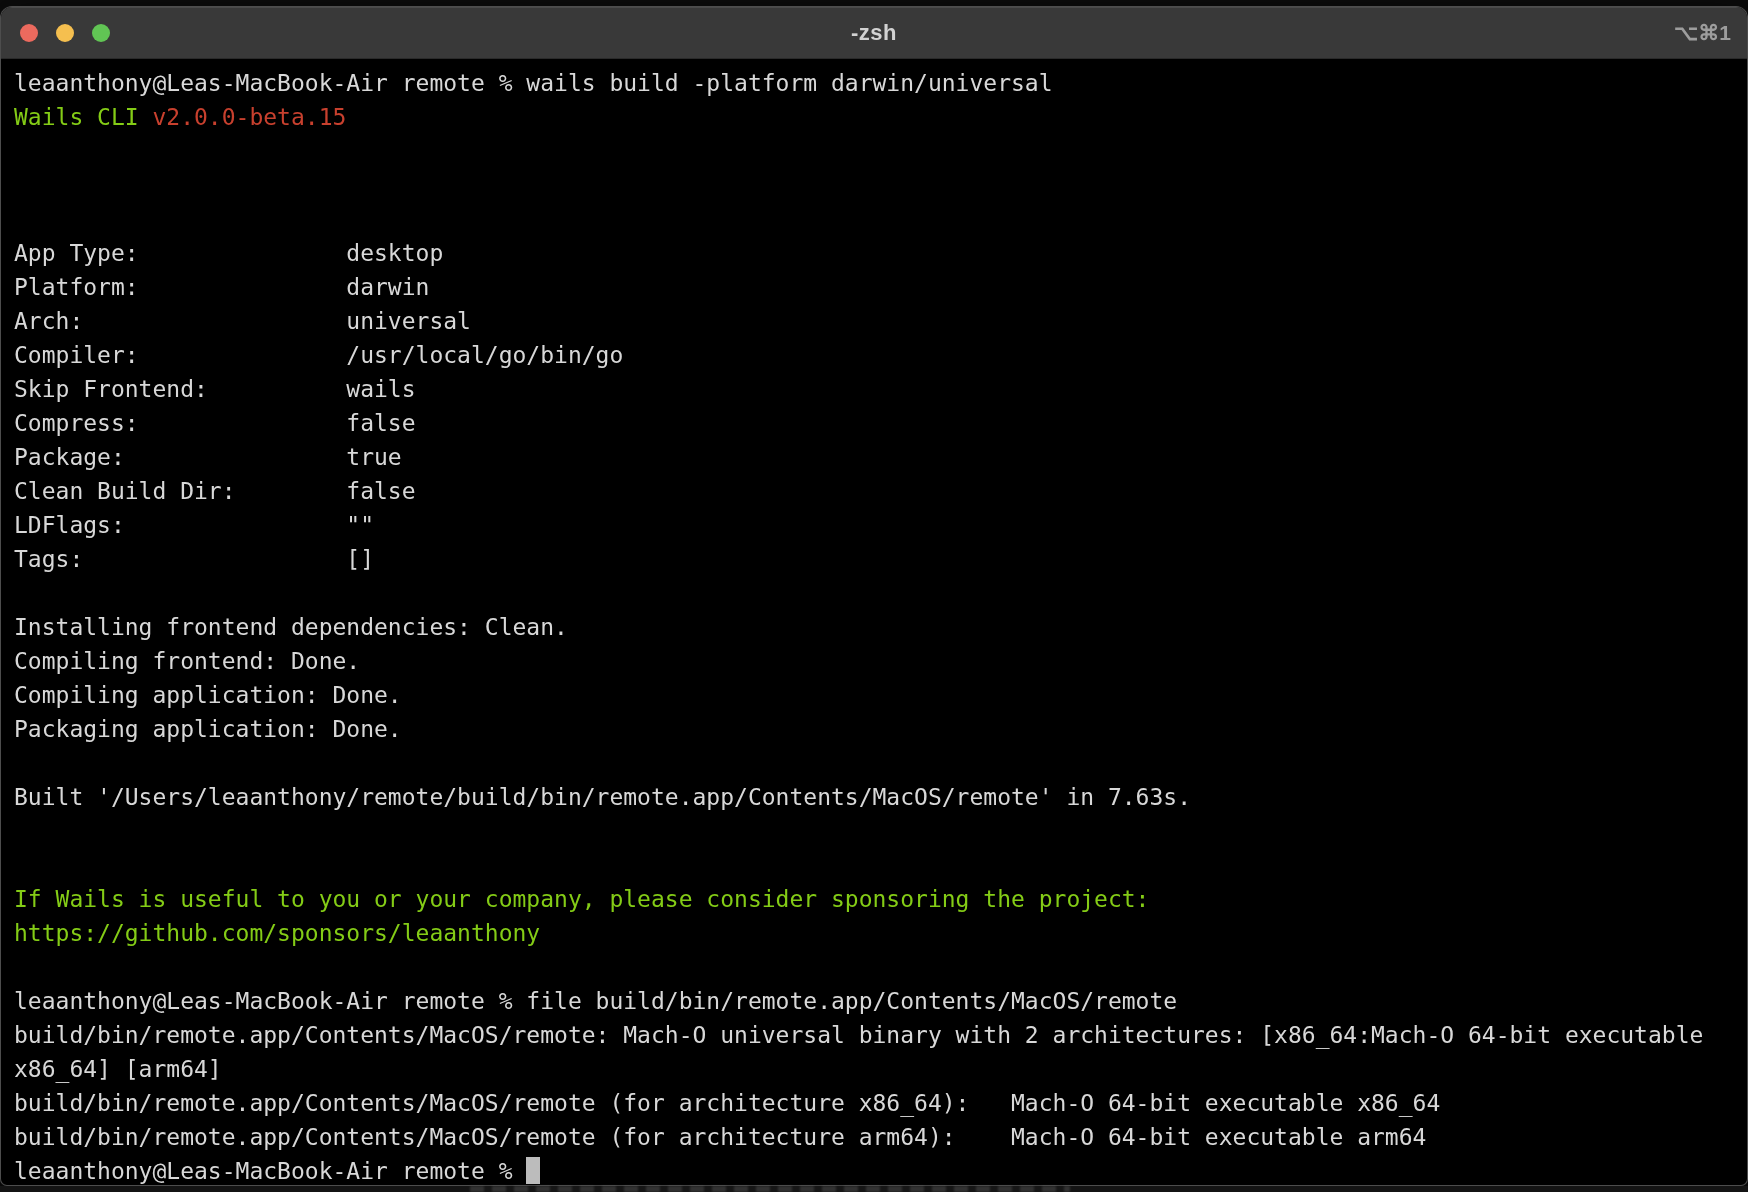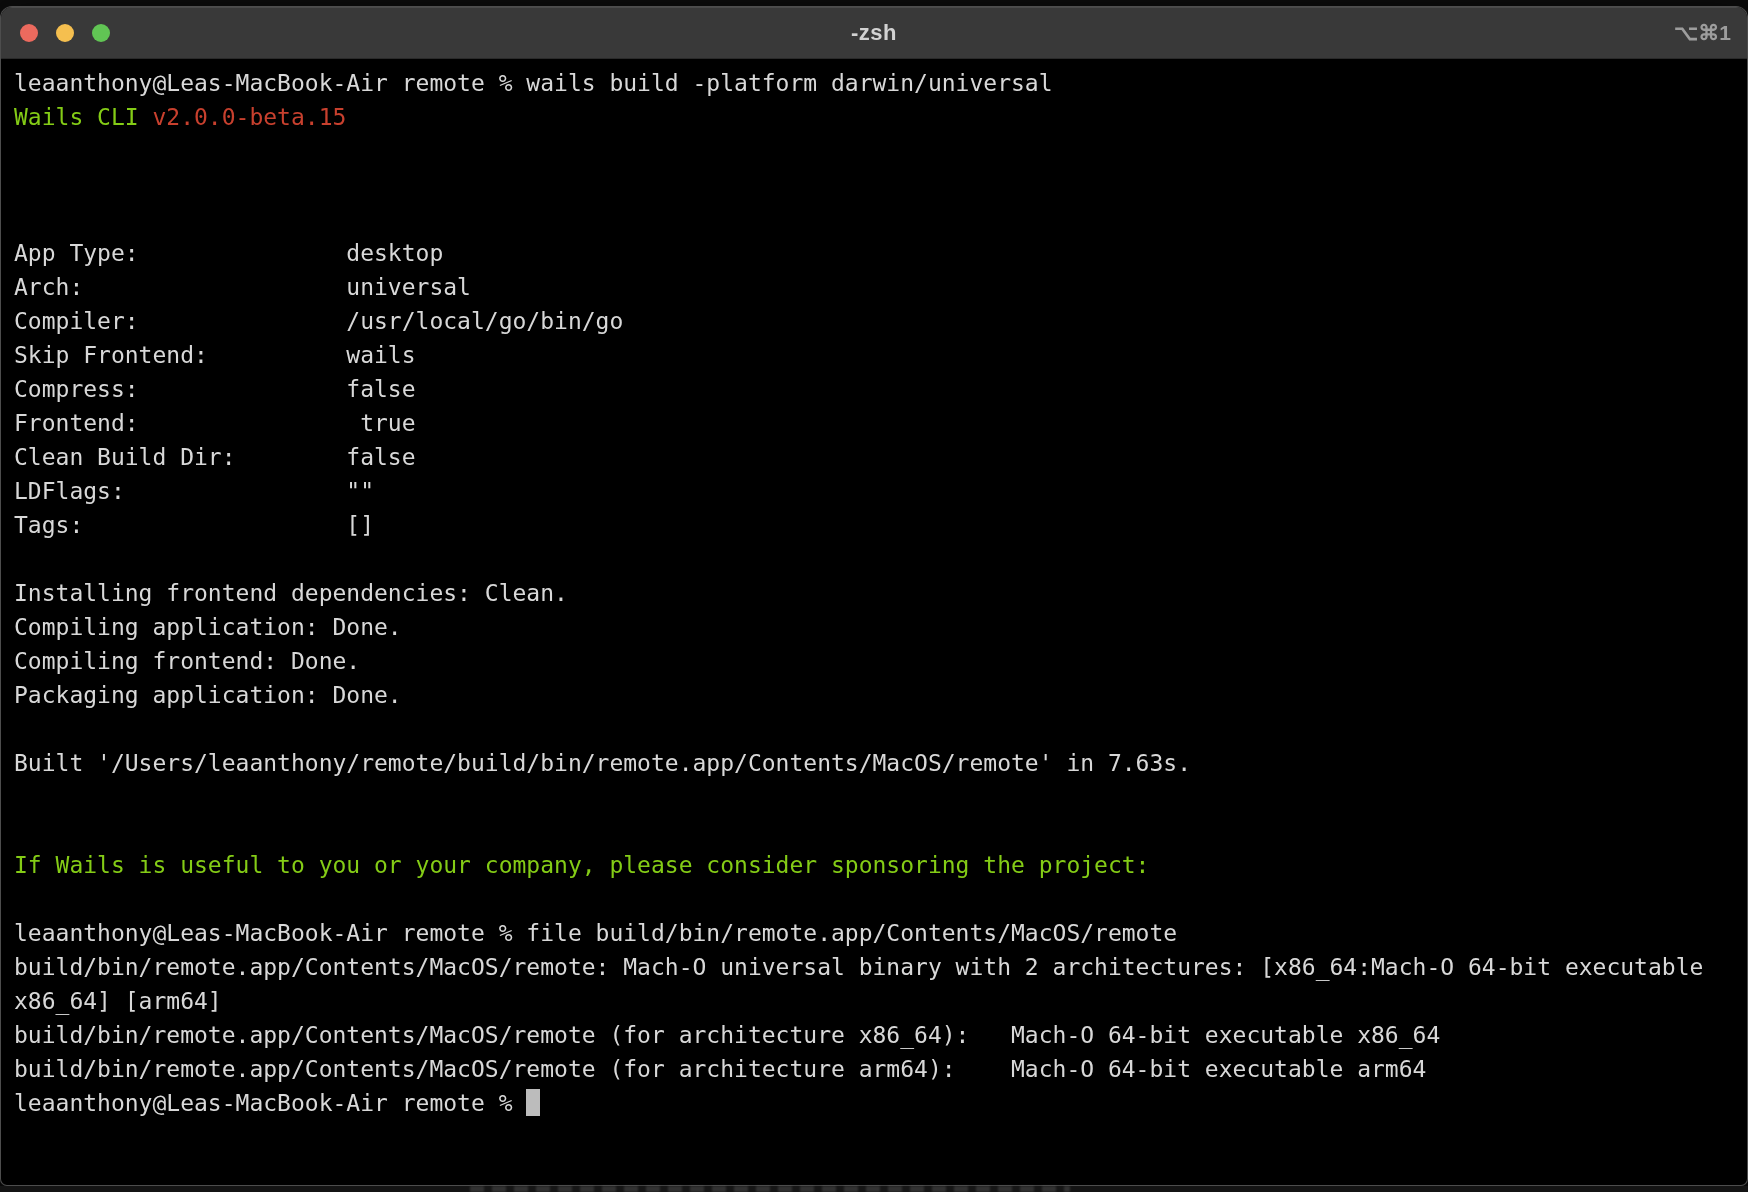--- a/index.html
+++ b/index.html
@@ -78,38 +78,40 @@
     <div class="title">-zsh</div>
     <div class="shortcut">⌥⌘1</div>
   </div>
   <div class="content" id="terminal-content">
       <div class="line"><span class="c-fg">leaanthony@Leas-MacBook-Air remote % wails build -platform darwin/universal</span></div>
       <div class="line"><span class="c-yellow">Wails CLI </span><span class="c-red">v2.0.0-beta.15</span></div>
       <div class="line"></div>
       <div class="line"></div>
       <div class="line"></div>
       <div class="line"><span class="c-fg">App Type:               desktop</span></div>
+      <div class="line"><span class="c-fg">Platform:               darwin</span></div>
       <div class="line"><span class="c-fg">Arch:                   universal</span></div>
       <div class="line"><span class="c-fg">Compiler:               /usr/local/go/bin/go</span></div>
       <div class="line"><span class="c-fg">Skip Frontend:          wails</span></div>
       <div class="line"><span class="c-fg">Compress:               false</span></div>
-      <div class="line"><span class="c-fg">Frontend:                true</span></div>
+      <div class="line"><span class="c-fg">Package:                true</span></div>
       <div class="line"><span class="c-fg">Clean Build Dir:        false</span></div>
       <div class="line"><span class="c-fg">LDFlags:                ""</span></div>
       <div class="line"><span class="c-fg">Tags:                   []</span></div>
       <div class="line"></div>
       <div class="line"><span class="c-fg">Installing frontend dependencies: Clean.</span></div>
+      <div class="line"><span class="c-fg">Compiling frontend: Done.</span></div>
       <div class="line"><span class="c-fg">Compiling application: Done.</span></div>
-      <div class="line"><span class="c-fg">Compiling frontend: Done.</span></div>
       <div class="line"><span class="c-fg">Packaging application: Done.</span></div>
       <div class="line"></div>
       <div class="line"><span class="c-fg">Built '/Users/leaanthony/remote/build/bin/remote.app/Contents/MacOS/remote' in 7.63s.</span></div>
       <div class="line"></div>
       <div class="line"></div>
       <div class="line"><span class="c-yellow">If Wails is useful to you or your company, please consider sponsoring the project:</span></div>
+      <div class="line"><span class="c-yellow">https://github.com/sponsors/leaanthony</span></div>
       <div class="line"></div>
       <div class="line"><span class="c-fg">leaanthony@Leas-MacBook-Air remote % file build/bin/remote.app/Contents/MacOS/remote</span></div>
       <div class="line"><span class="c-fg">build/bin/remote.app/Contents/MacOS/remote: Mach-O universal binary with 2 architectures: [x86_64:Mach-O 64-bit executable</span></div>
       <div class="line"><span class="c-fg">x86_64] [arm64]</span></div>
       <div class="line"><span class="c-fg">build/bin/remote.app/Contents/MacOS/remote (for architecture x86_64):   Mach-O 64-bit executable x86_64</span></div>
       <div class="line"><span class="c-fg">build/bin/remote.app/Contents/MacOS/remote (for architecture arm64):    Mach-O 64-bit executable arm64</span></div>
       <div class="line"><span class="c-fg">leaanthony@Leas-MacBook-Air remote % </span><span class="cursor"></span></div>
     </div>
 </div>
 

